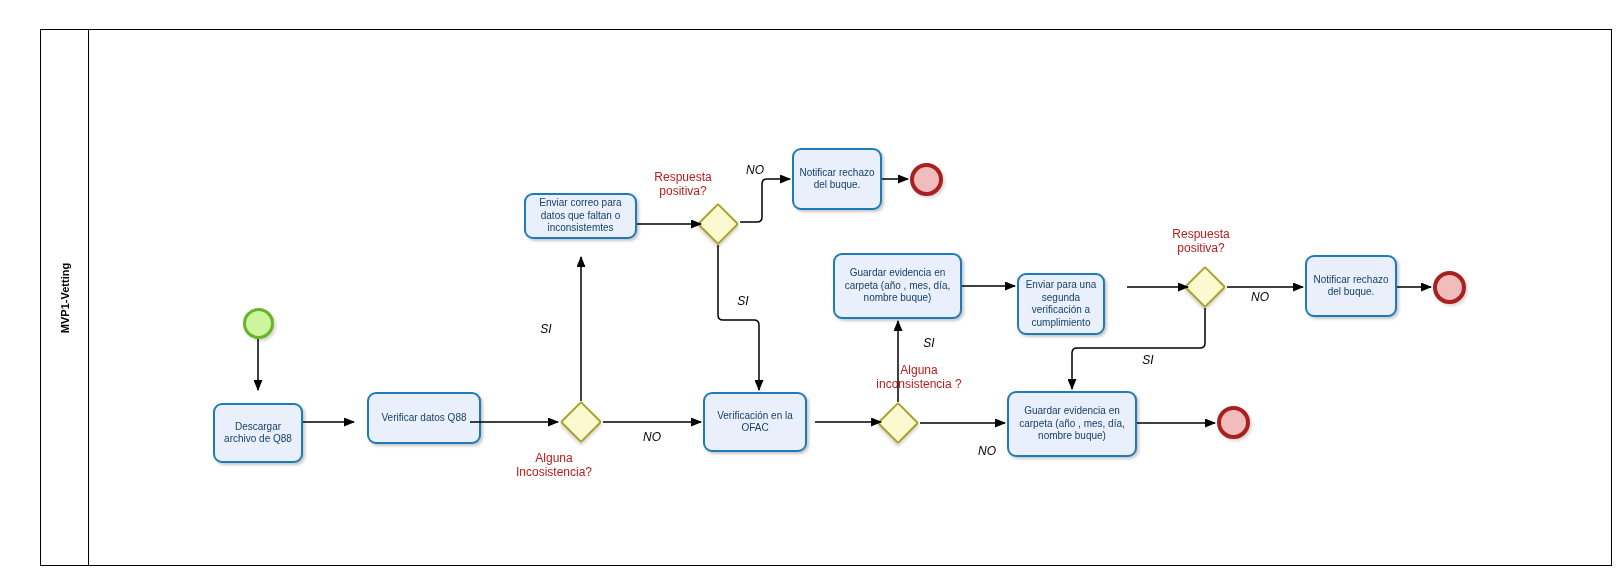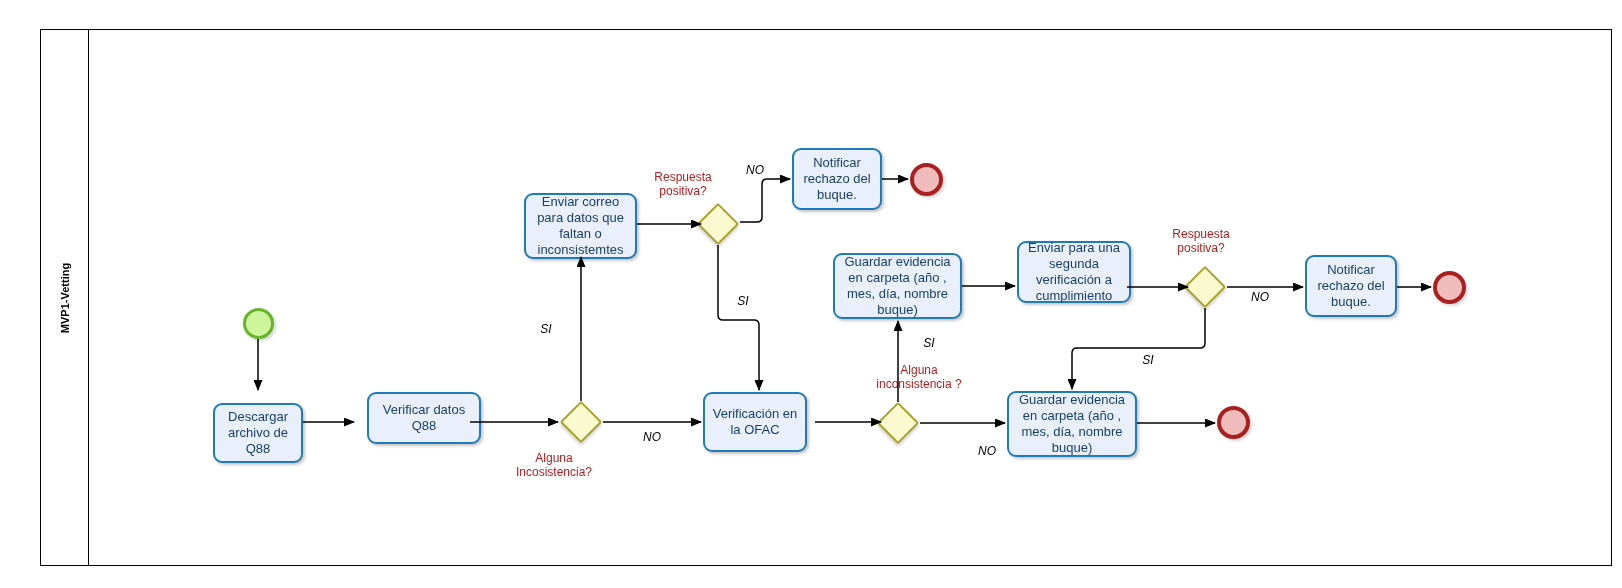--- a/index.html
+++ b/index.html
@@ -2,21 +2,21 @@
 <html><head>
 <meta charset="utf-8">
 <style>
   html,body{margin:0;padding:0;background:#fff;}
   body{font-family:"Liberation Sans",sans-serif;}
   .canvas{position:relative;width:1622px;height:588px;background:#fff;overflow:hidden;}
   .pool{position:absolute;left:40px;top:29px;width:1572px;height:537px;border:1.5px solid #000;box-sizing:border-box;background:#fff;}
   .lane-band{position:absolute;left:0;top:0;width:48px;height:100%;border-right:1.5px solid #000;box-sizing:border-box;}
   .lane-label{position:absolute;left:50%;top:50%;transform:translate(-50%,-50%) rotate(-90deg);white-space:nowrap;font-size:11px;font-weight:bold;color:#000;}
   .task{position:absolute;background:#e9f0fb;border:2px solid #1f7ab8;border-radius:9px;color:#17406b;
-        font-size:13px;line-height:1.25;display:flex;align-items:center;justify-content:center;
+        font-size:10px;line-height:1.25;display:flex;align-items:center;justify-content:center;
         text-align:center;padding:2px 3px;box-sizing:border-box;box-shadow:2px 2px 3px rgba(130,130,130,.45);}
   .gateway{position:absolute;width:30px;height:30px;background:#fbf9cf;border:2px solid #a9a329;border-radius:2px;
         transform:rotate(45deg);box-sizing:border-box;box-shadow:2px 2px 3px rgba(150,150,150,.4);}
   .event-start{position:absolute;width:31px;height:31px;border-radius:50%;background:#cdf59c;border:3px solid #67b427;
         box-sizing:border-box;box-shadow:2px 2px 3px rgba(150,150,150,.4);}
   .event-end{position:absolute;width:33px;height:33px;border-radius:50%;background:#f1bcbc;border:4px solid #a92020;
         box-sizing:border-box;box-shadow:2px 2px 3px rgba(150,150,150,.4);}
   .gw-label{position:absolute;color:#b91c1c;font-size:12px;line-height:1.15;text-align:center;white-space:pre-line;}
   .branch-label{position:absolute;color:#000;font-size:12px;width:30px;text-align:center;font-style:italic;}
   svg.edges{position:absolute;left:0;top:0;pointer-events:none;}
@@ -36,33 +36,33 @@
   <div class="event-end" style="left:910px;top:163px;"></div>
   <div class="event-end" style="left:1433px;top:271px;"></div>
   <div class="event-end" style="left:1217px;top:406px;"></div>
 
   <div class="task" style="left:213px;top:392px;width:90px;height:60px;margin-top:11px;">
     <span>Descargar archivo de Q88</span>
   </div>
   <div class="task" style="left:367px;top:392px;width:114px;height:52px;">
     <span>Verificar datos Q88</span>
   </div>
-  <div class="task" style="left:524px;top:193px;width:113px;height:66px;">
+  <div class="task" style="left:524px;top:193px;width:113px;height:46px;">
     <span>Enviar correo para datos que faltan o inconsistemtes</span>
   </div>
   <div class="task" style="left:792px;top:148px;width:90px;height:62px;">
     <span>Notificar rechazo del buque.</span>
   </div>
   <div class="task" style="left:703px;top:392px;width:104px;height:60px;">
     <span>Verificación en la OFAC</span>
   </div>
   <div class="task" style="left:833px;top:253px;width:129px;height:66px;">
     <span>Guardar evidencia en carpeta (año , mes, día, nombre buque)</span>
   </div>
-  <div class="task" style="left:1017px;top:241px;width:114px;height:62px;">
+  <div class="task" style="left:1017px;top:273px;width:88px;height:62px;">
     <span>Enviar para una segunda verificación a cumplimiento</span>
   </div>
   <div class="task" style="left:1305px;top:255px;width:92px;height:62px;">
     <span>Notificar rechazo del buque.</span>
   </div>
   <div class="task" style="left:1007px;top:391px;width:130px;height:66px;">
     <span>Guardar evidencia en carpeta (año , mes, día, nombre buque)</span>
   </div>
 
   <div class="gateway" style="left:566px;top:407px;"></div>

